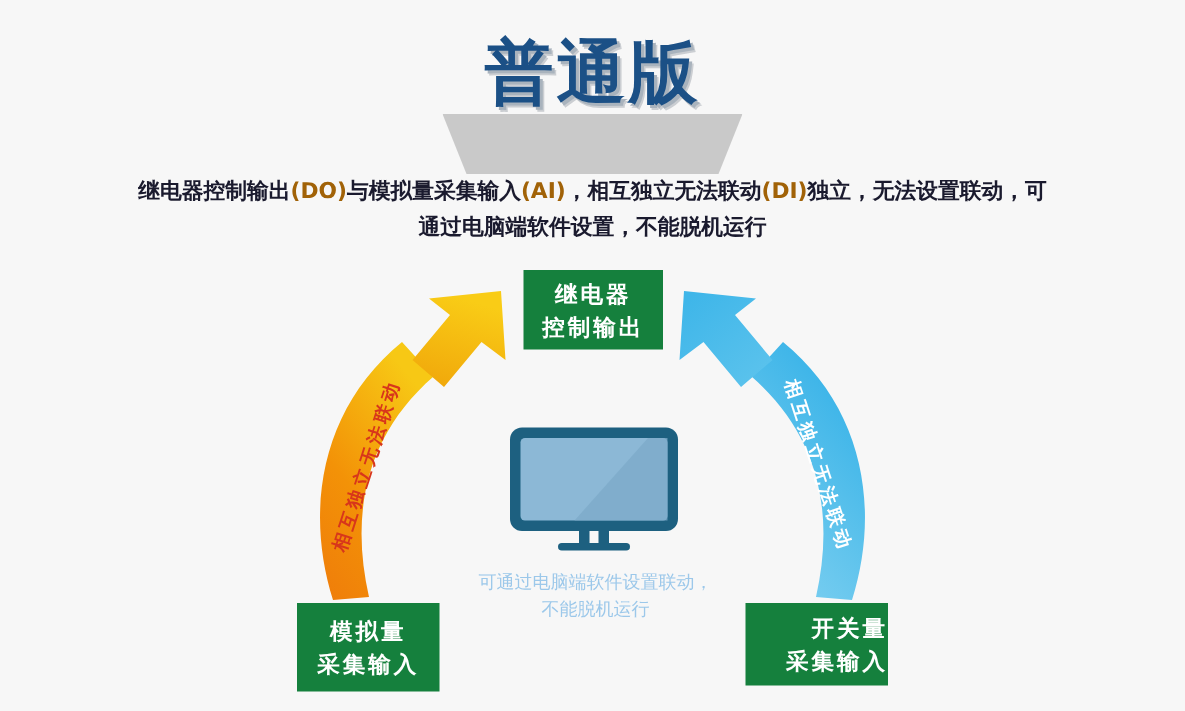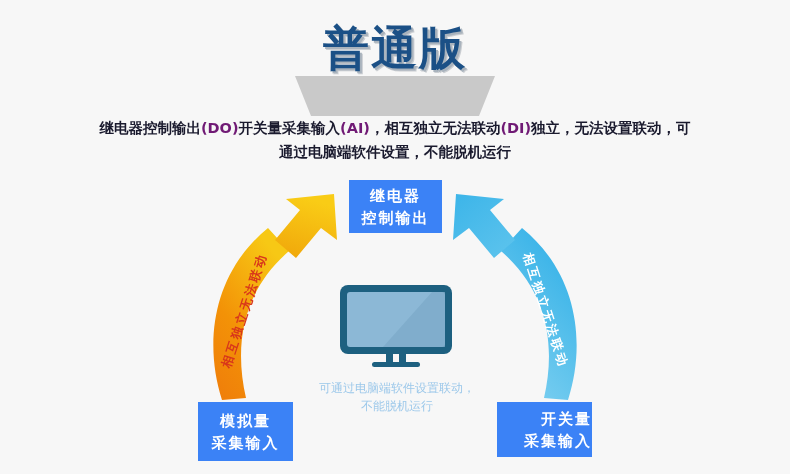--- a/index.html
+++ b/index.html
@@ -59,26 +59,26 @@
     position: absolute;
     left: 88px;
     top: 116px;
     width: 614px;
     text-align: center;
     font-size: 14.5px;
     font-weight: bold;
     line-height: 24px;
     color: #1a1a2e;
   }
-  .desc .red { color: #701a75; }
+  .desc .red { color: #a16207; }
 
   
   .node {
     position: absolute;
-    background: #3b82f6;
+    background: #15803d;
     color: #ffffff;
     font-size: 15px;
     font-weight: bold;
     line-height: 22px;
     letter-spacing: 2px;
     text-align: center;
     display: flex;
     flex-direction: column;
     align-items: center;
     justify-content: center;
@@ -168,21 +168,21 @@
 <body>
 
 <div id="stage">
 
   <div class="banner-wrap">
     <div class="banner-shape"></div>
     <div class="banner-title">普通版</div>
   </div>
 
   <div class="desc">
-    <span>继电器控制输出</span><span class="red">(DO)</span><span>开关量采集输入</span><span class="red">(AI)</span><span>，相互独立无法联动</span><span class="red">(DI)</span><span>独立，无法设置联动，可</span><br>
+    <span>继电器控制输出</span><span class="red">(DO)</span><span>与模拟量采集输入</span><span class="red">(AI)</span><span>，相互独立无法联动</span><span class="red">(DI)</span><span>独立，无法设置联动，可</span><br>
     <span>通过电脑端软件设置，不能脱机运行</span>
   </div>
 
   <svg id="arrows" viewBox="0 0 790 474">
     <defs>
       <linearGradient id="gradLeft" x1="0" y1="1" x2="0.55" y2="0">
         <stop offset="0%" stop-color="#ef7c0a"></stop>
         <stop offset="45%" stop-color="#f39207"></stop>
         <stop offset="100%" stop-color="#f7c815"></stop>
       </linearGradient>

